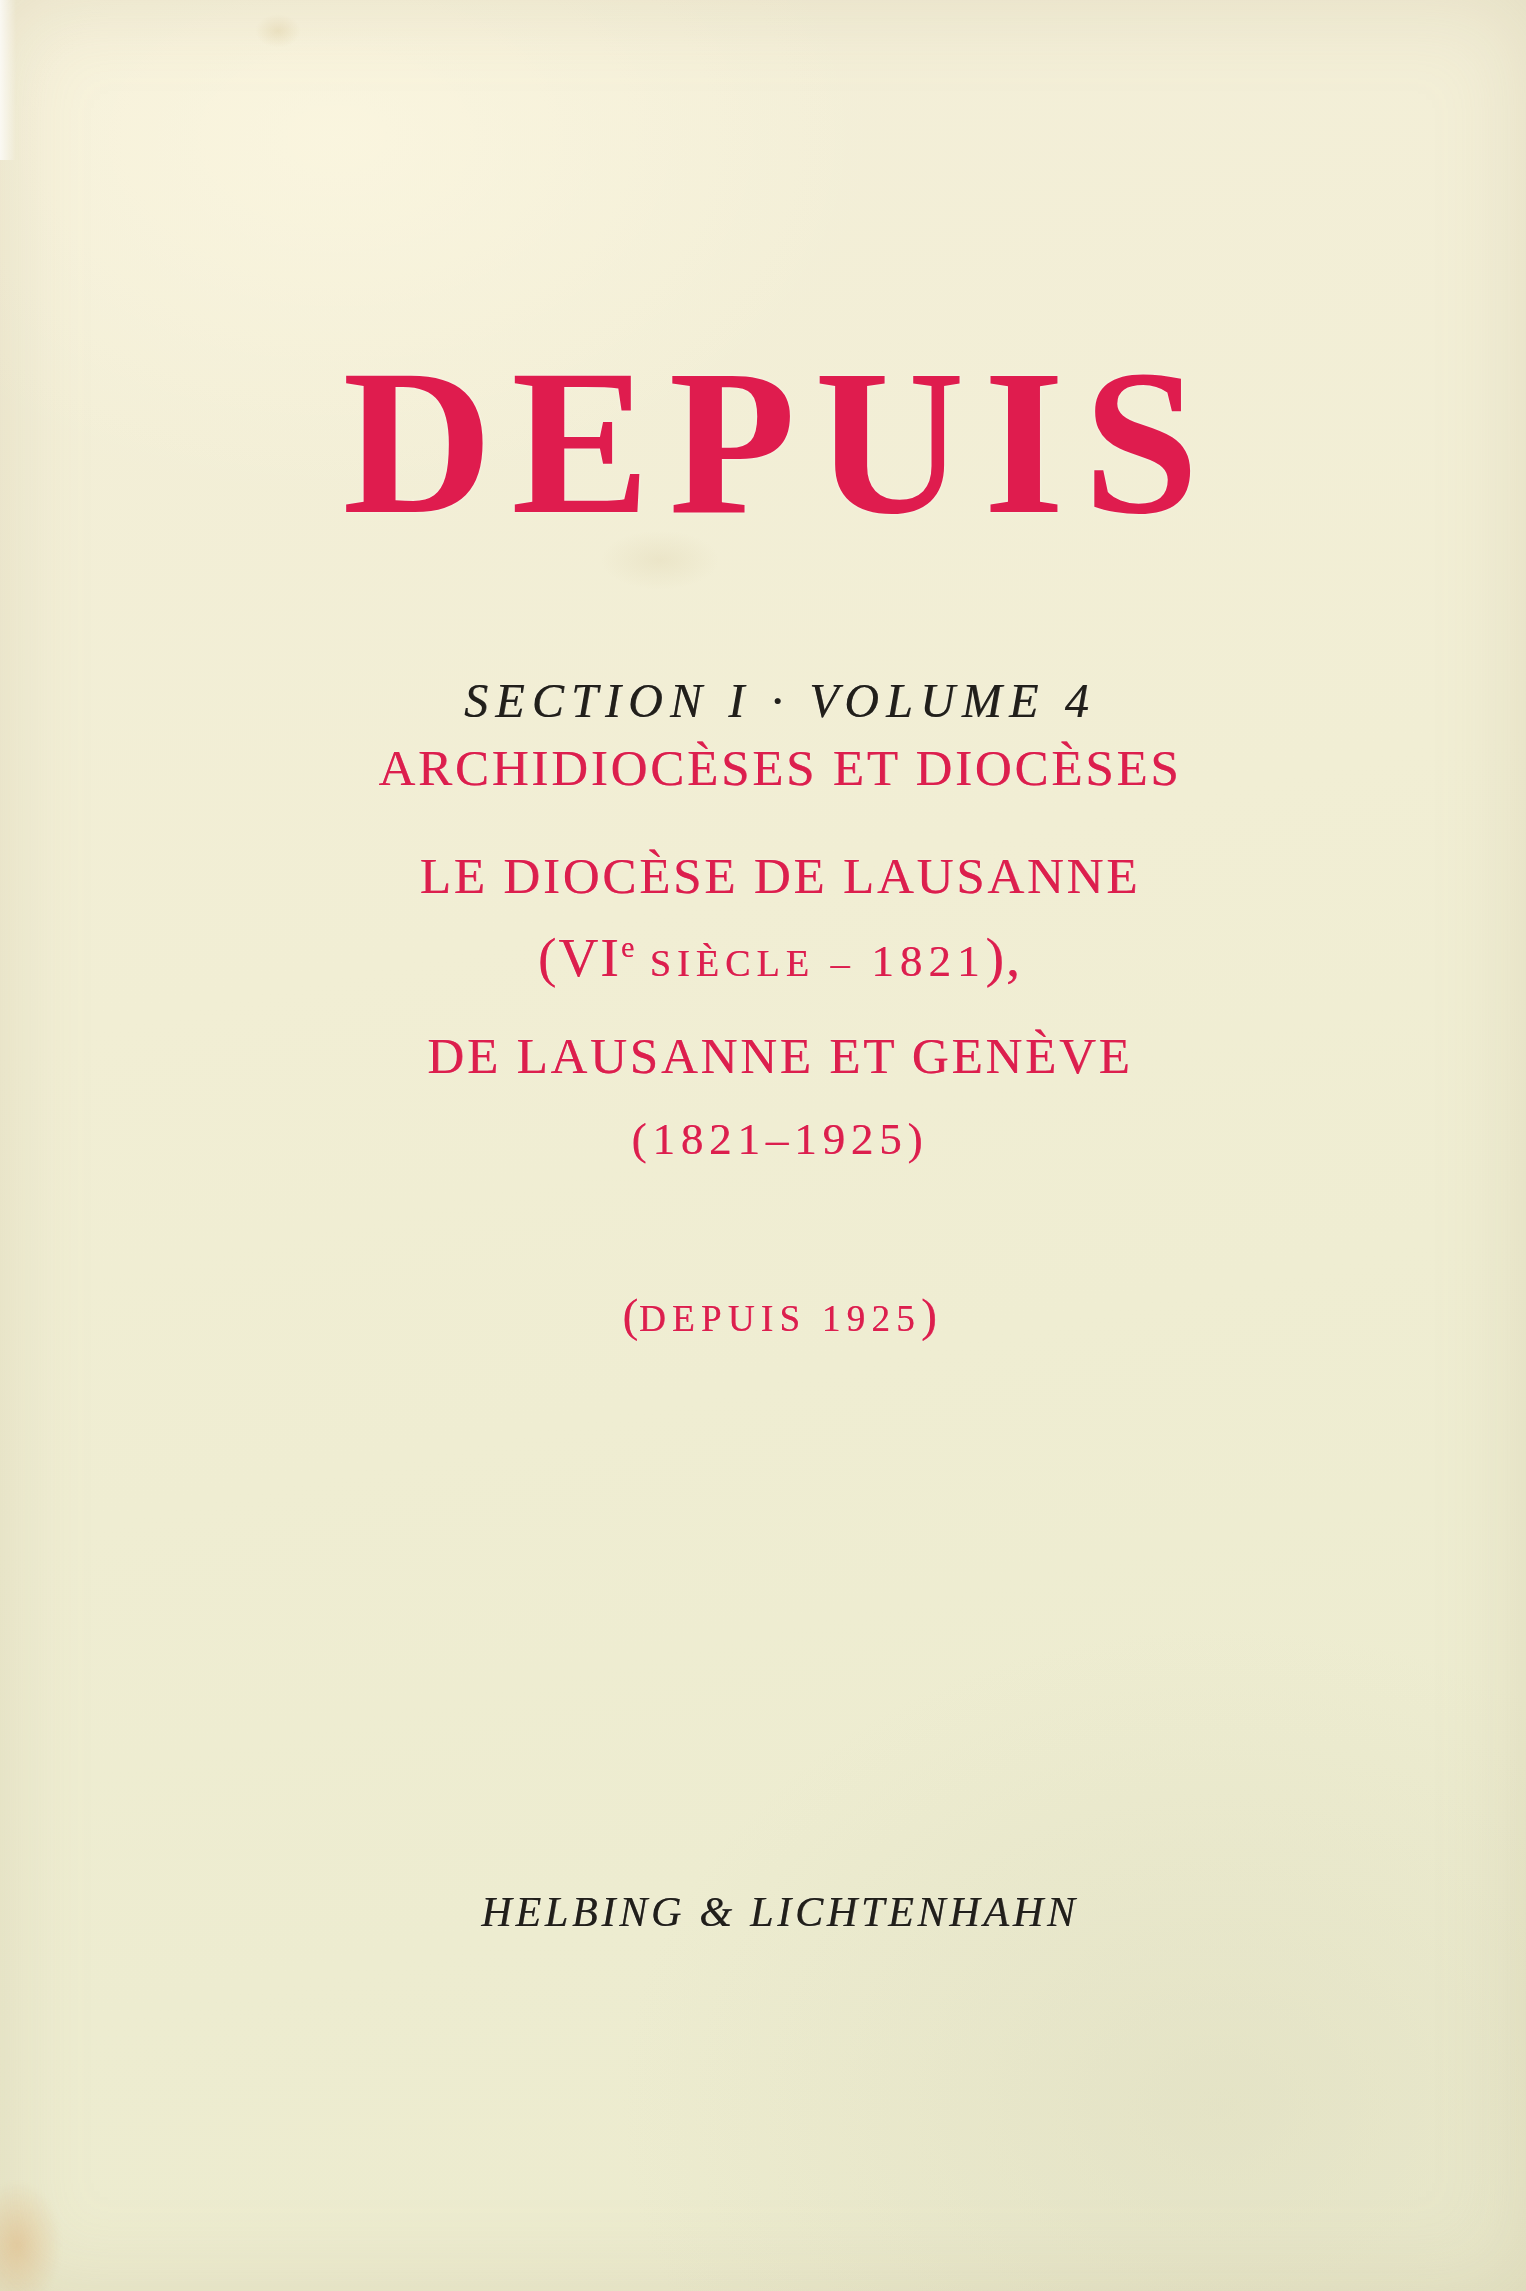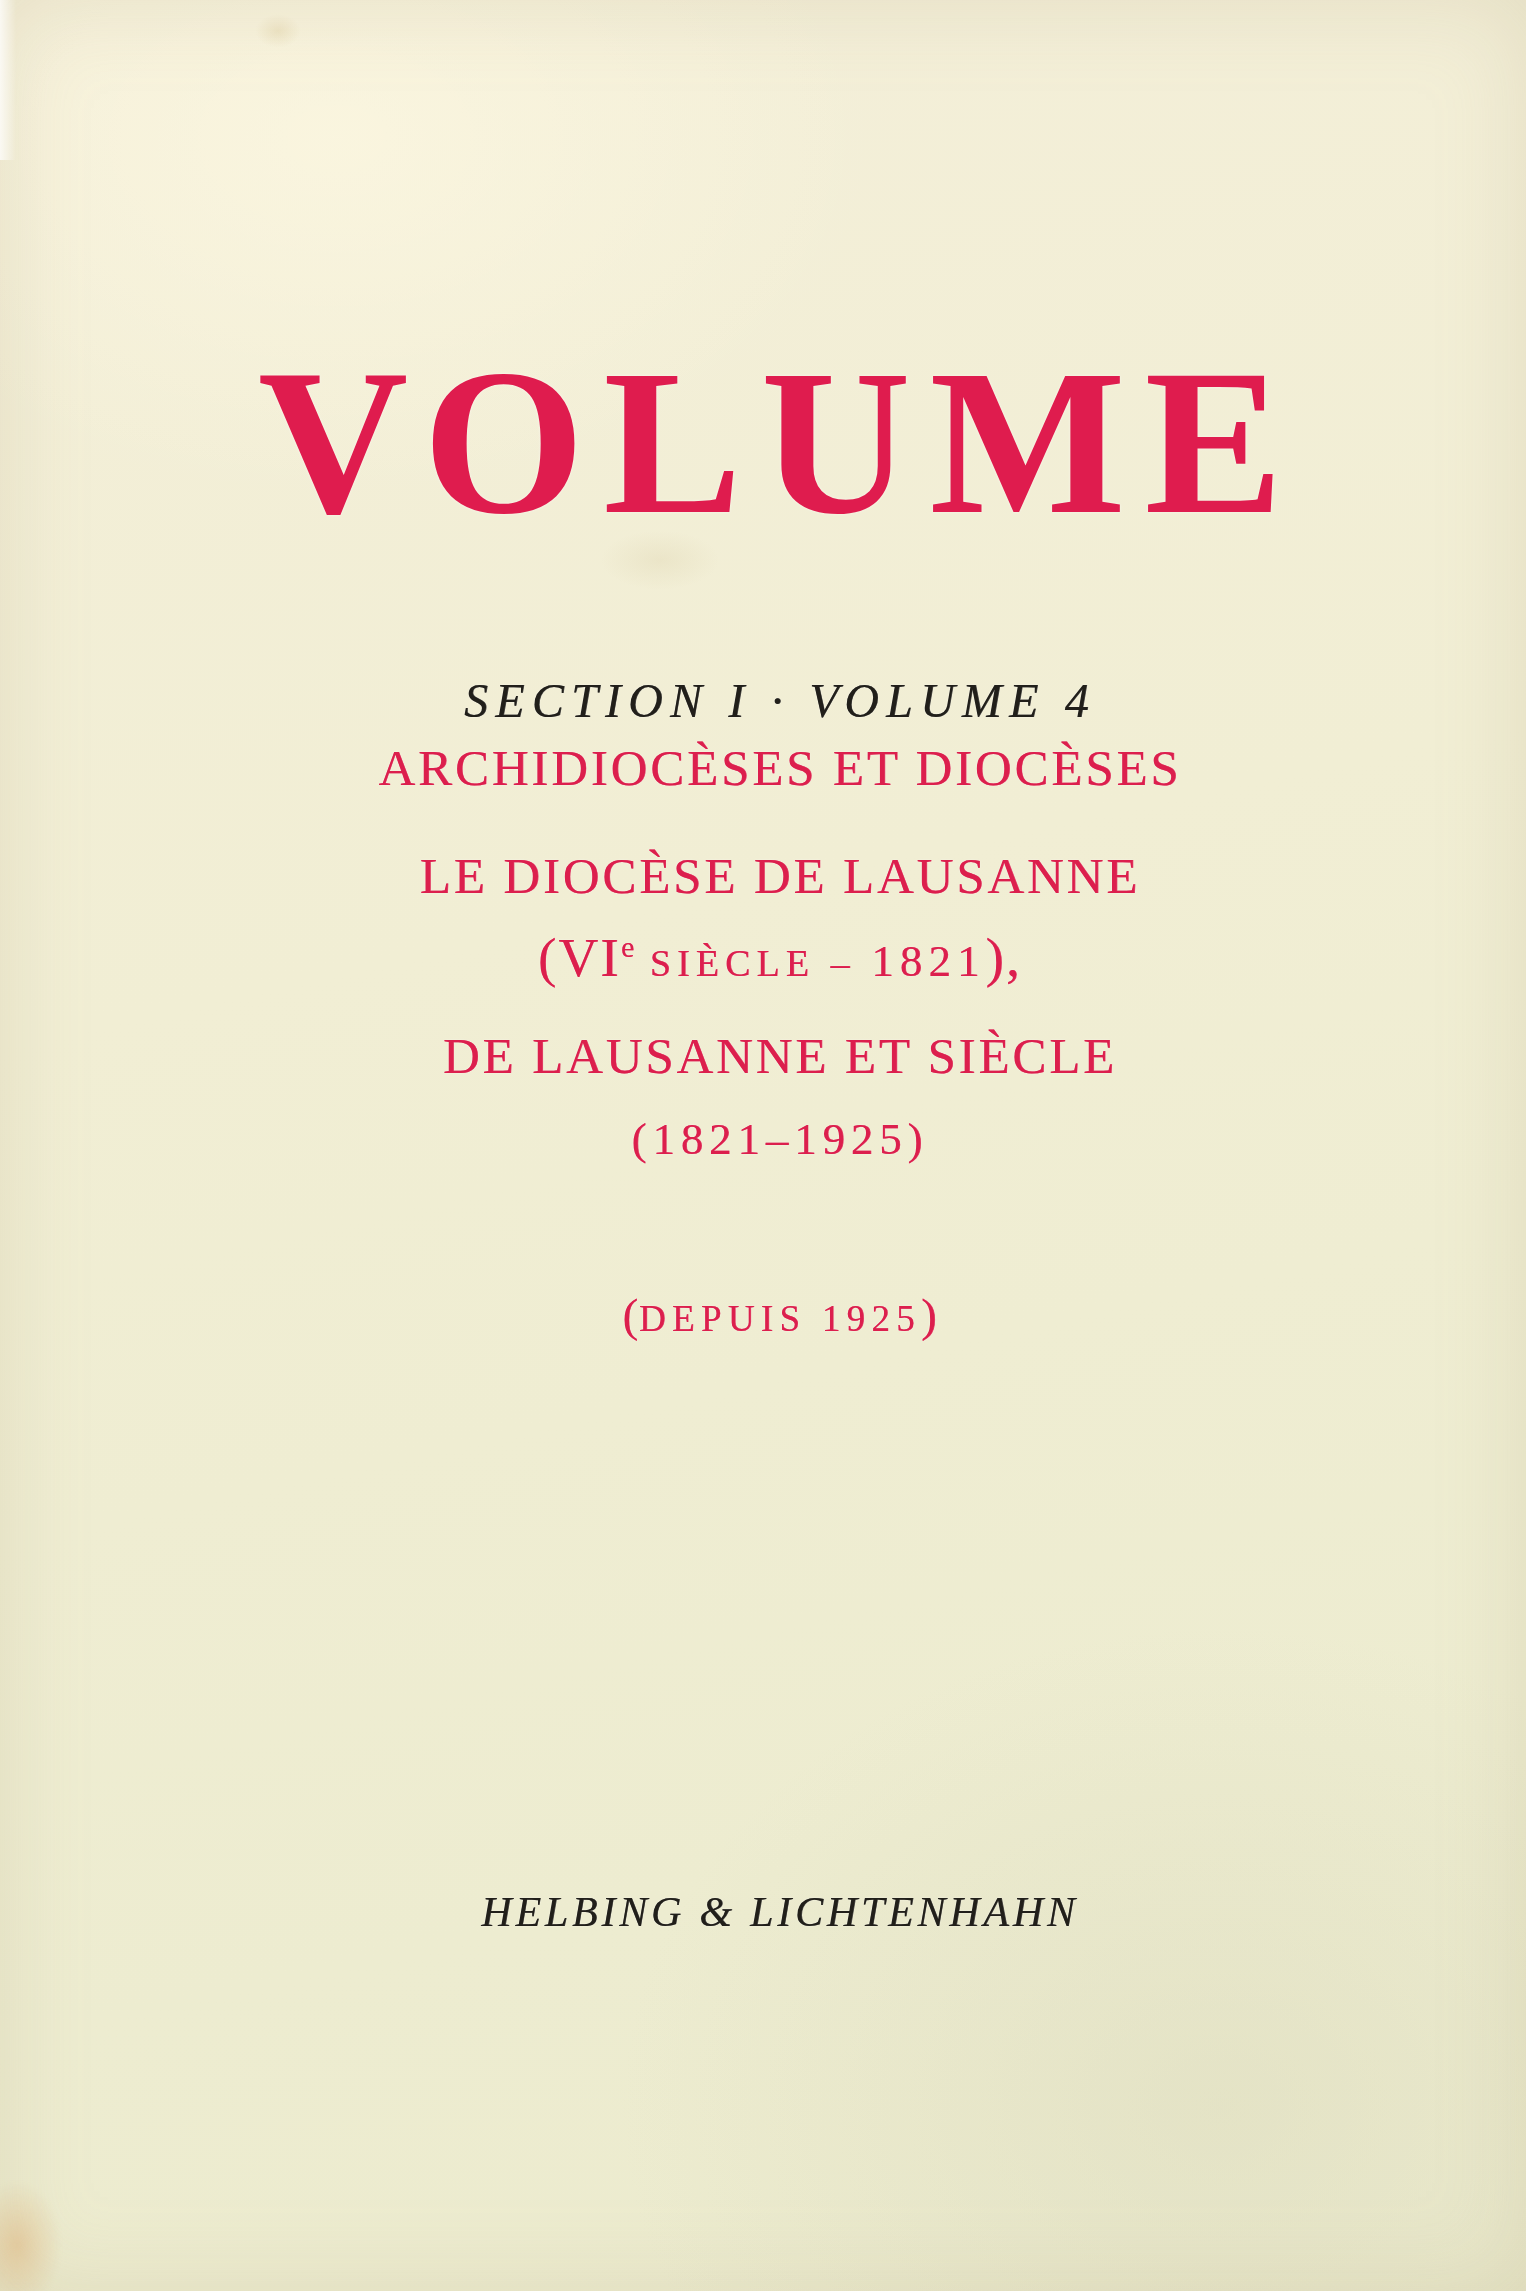--- a/index.html
+++ b/index.html
@@ -82,33 +82,33 @@
 <body>
 
 <div class="cover">
 
   <div class="edge-highlight"></div>
   <div class="stain s1"></div>
   <div class="stain s2"></div>
   <div class="stain s3"></div>
 
 
-  <div class="line title-line t2">VOLUME</div>
+  <div class="line title-line t2">DEPUIS</div>
 
   <div class="line series-line black">SECTION I · VOLUME 4</div>
 
   <div class="line series-title red">ARCHIDIOCÈSES ET DIOCÈSES</div>
 
   <div class="line subtitle-1 red">LE DIOCÈSE DE LAUSANNE</div>
 
   <div class="line subtitle-1-detail red">
     <span class="big">(VI</span><span class="sup">e</span><span> SIÈCLE – </span><span class="years">1821</span><span class="big">),</span>
   </div>
 
-  <div class="line subtitle-2 red">DE LAUSANNE ET SIÈCLE</div>
+  <div class="line subtitle-2 red">DE LAUSANNE ET GENÈVE</div>
 
   <div class="line subtitle-2-detail red">(1821–1925)</div>
 
 
   <div class="line subtitle-3-detail red">
     <span class="big">(</span><span>DEPUIS 1925</span><span class="big">)</span>
   </div>
 
   <div class="line publisher-name black">HELBING &amp; LICHTENHAHN</div>
 

